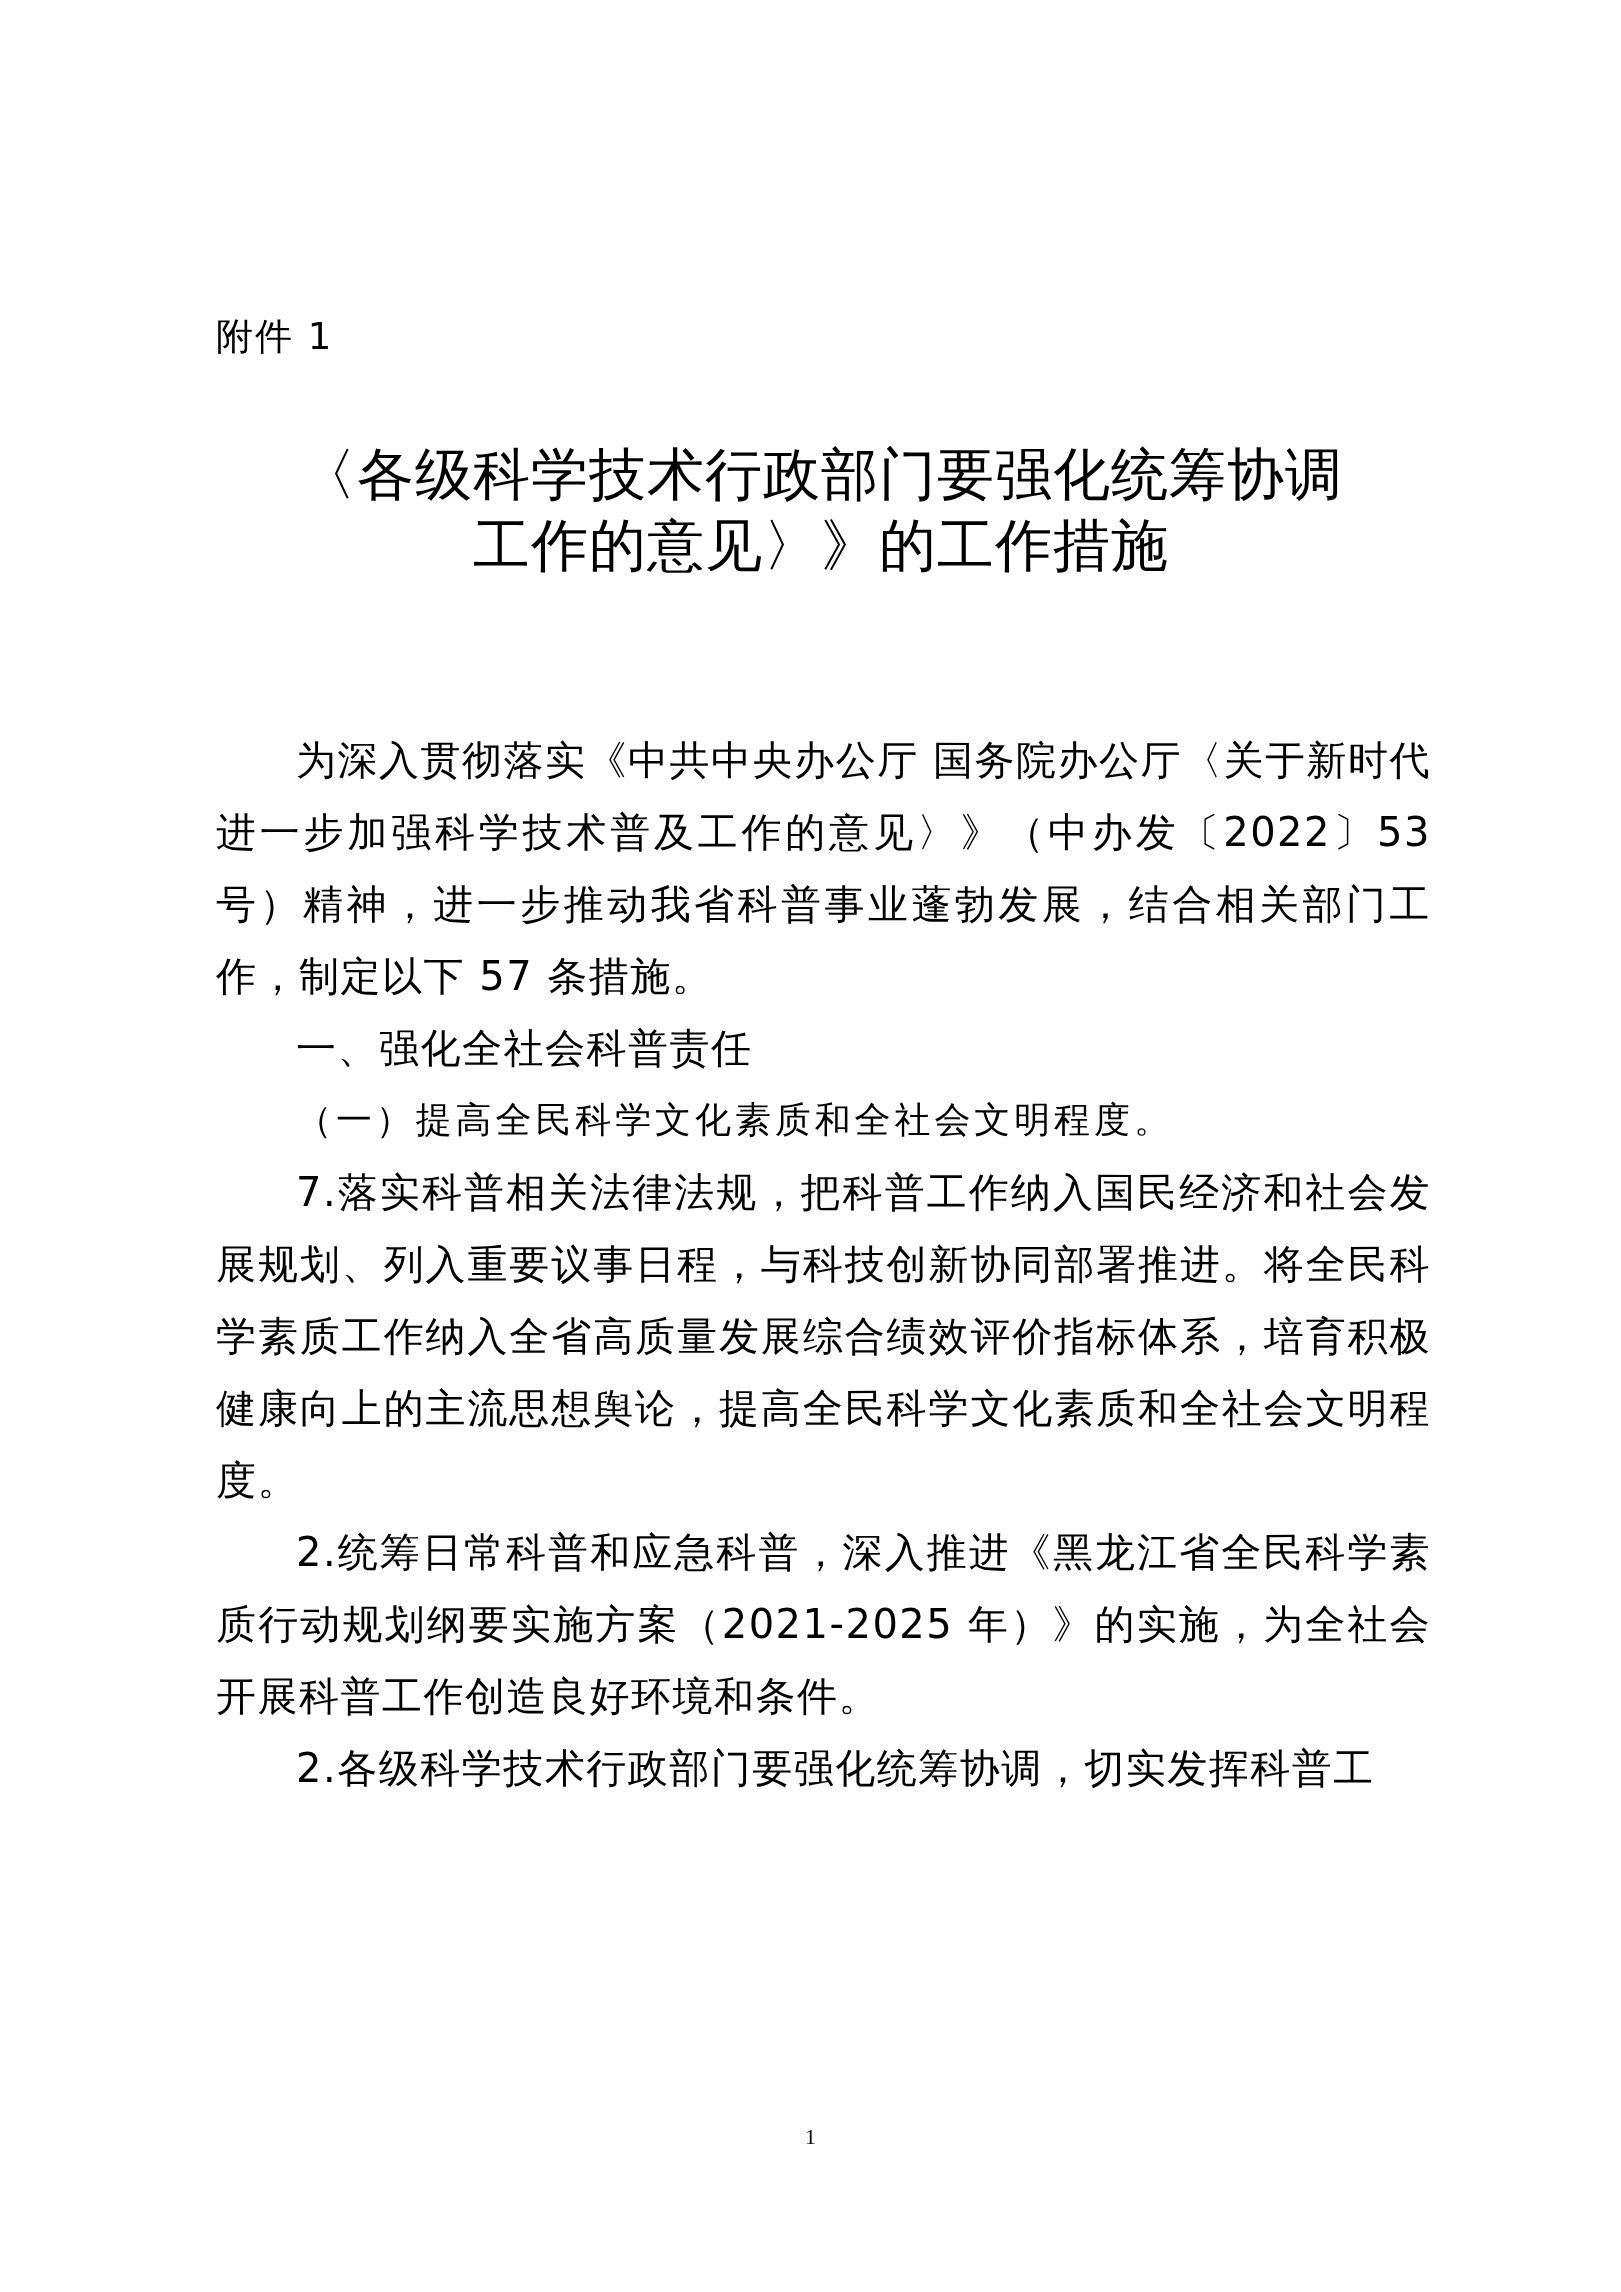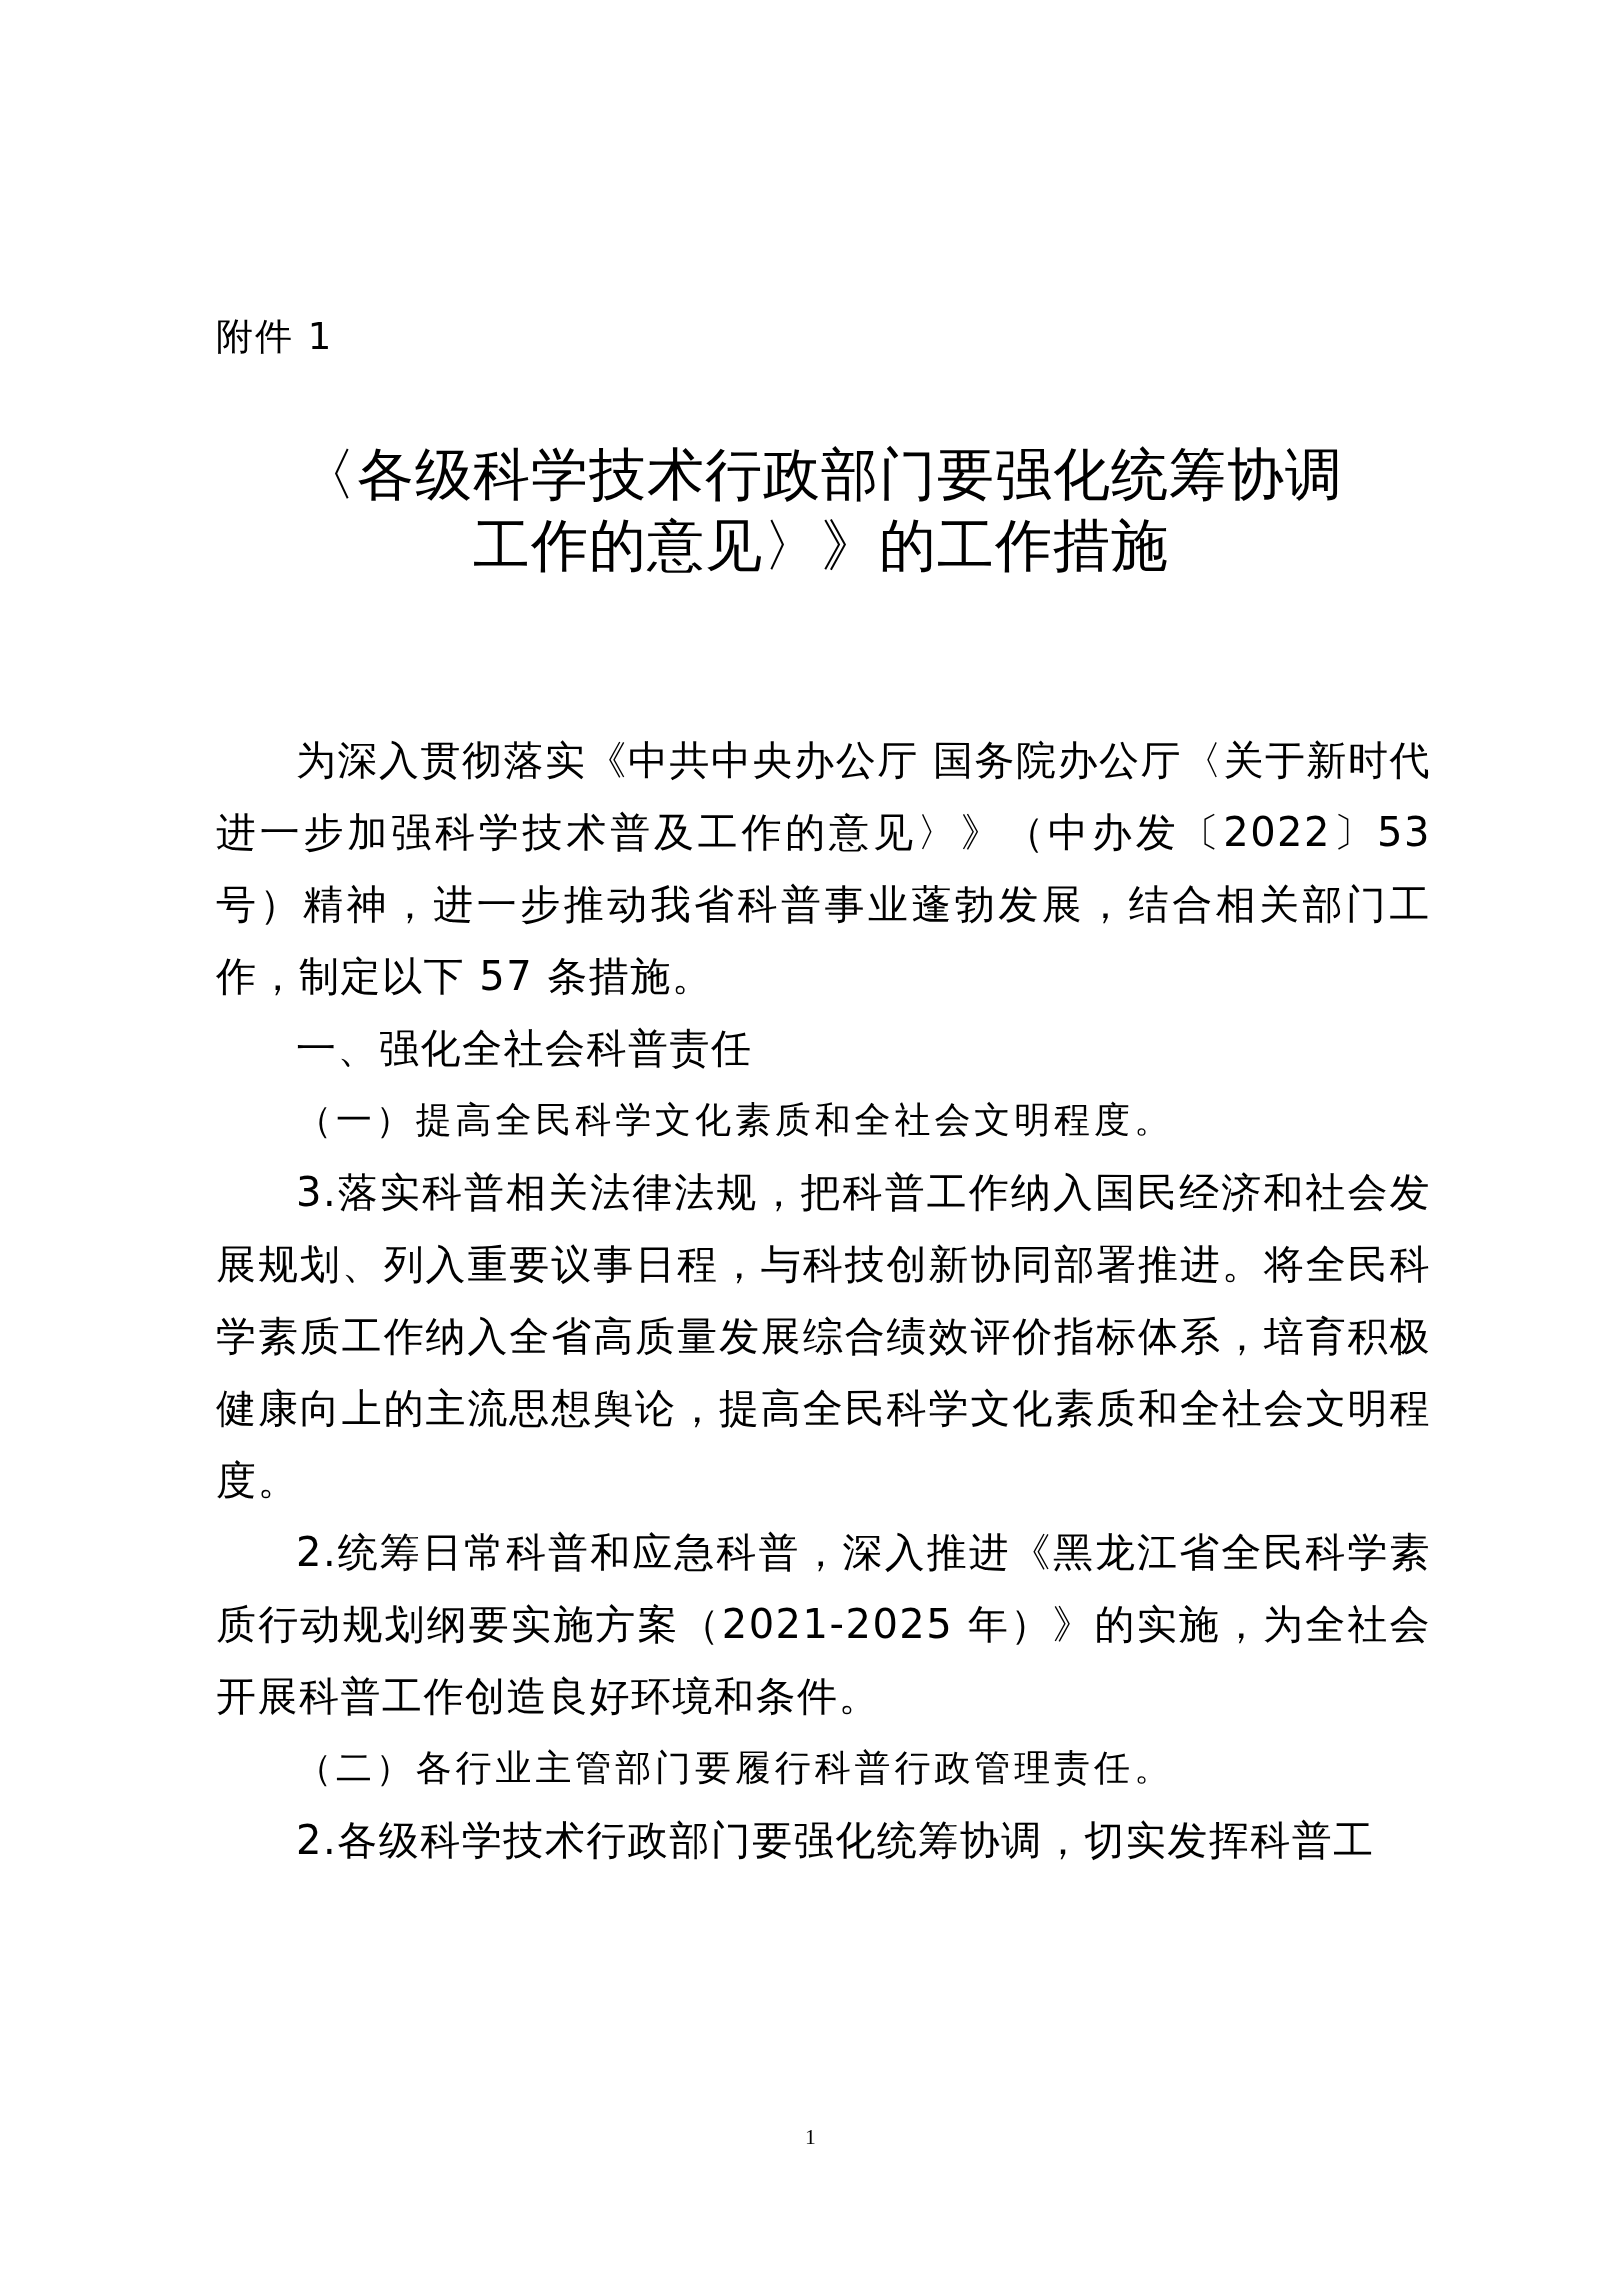--- a/index.html
+++ b/index.html
@@ -24,21 +24,20 @@
 
   <div class="title">
     <div>〈各级科学技术行政部门要强化统筹协调</div>
     <div>工作的意见〉》的工作措施</div>
   </div>
 
   <div class="body">
     <p class="p">为深入贯彻落实《中共中央办公厅  国务院办公厅〈关于新时代进一步加强科学技术普及工作的意见〉》（中办发〔2022〕53 号）精神，进一步推动我省科普事业蓬勃发展，结合相关部门工作，制定以下 57 条措施。</p>
     <p class="h1">一、强化全社会科普责任</p>
     <p class="h2">（一）提高全民科学文化素质和全社会文明程度。</p>
-    <p class="p">3.落实科普相关法律法规，把科普工作纳入国民经济和社会发展规划、列入重要议事日程，与科技创新协同部署推进。将全民科学素质工作纳入全省高质量发展综合绩效评价指标体系，培育积极健康向上的主流思想舆论，提高全民科学文化素质和全社会文明程度。</p>
+    <p class="p">7.落实科普相关法律法规，把科普工作纳入国民经济和社会发展规划、列入重要议事日程，与科技创新协同部署推进。将全民科学素质工作纳入全省高质量发展综合绩效评价指标体系，培育积极健康向上的主流思想舆论，提高全民科学文化素质和全社会文明程度。</p>
     <p class="p">2.统筹日常科普和应急科普，深入推进《黑龙江省全民科学素质行动规划纲要实施方案（2021-2025 年）》的实施，为全社会开展科普工作创造良好环境和条件。</p>
-    <p class="h2">（二）各行业主管部门要履行科普行政管理责任。</p>
     <p class="p">2.各级科学技术行政部门要强化统筹协调，切实发挥科普工</p>
   </div>
 
   <div class="pageno">1</div>
 </div>
 
 
 </body></html>

